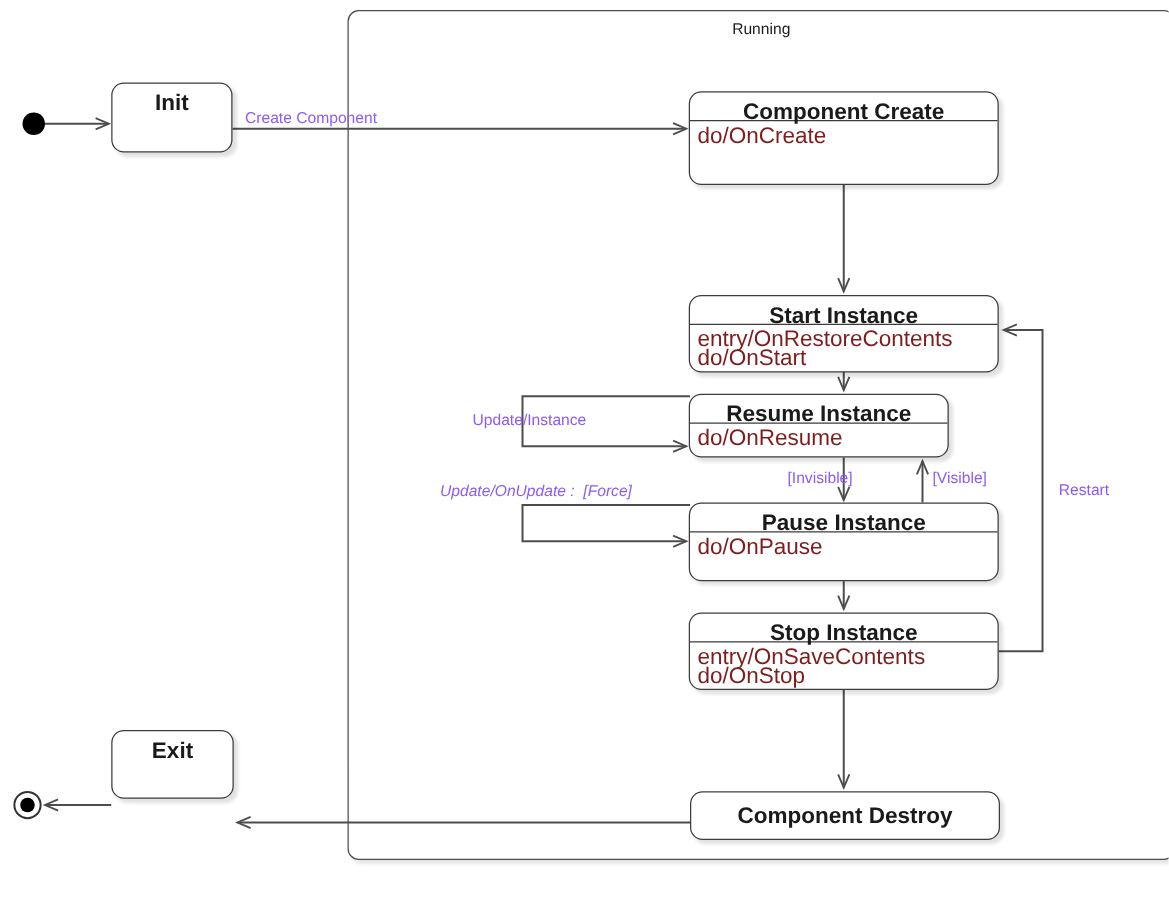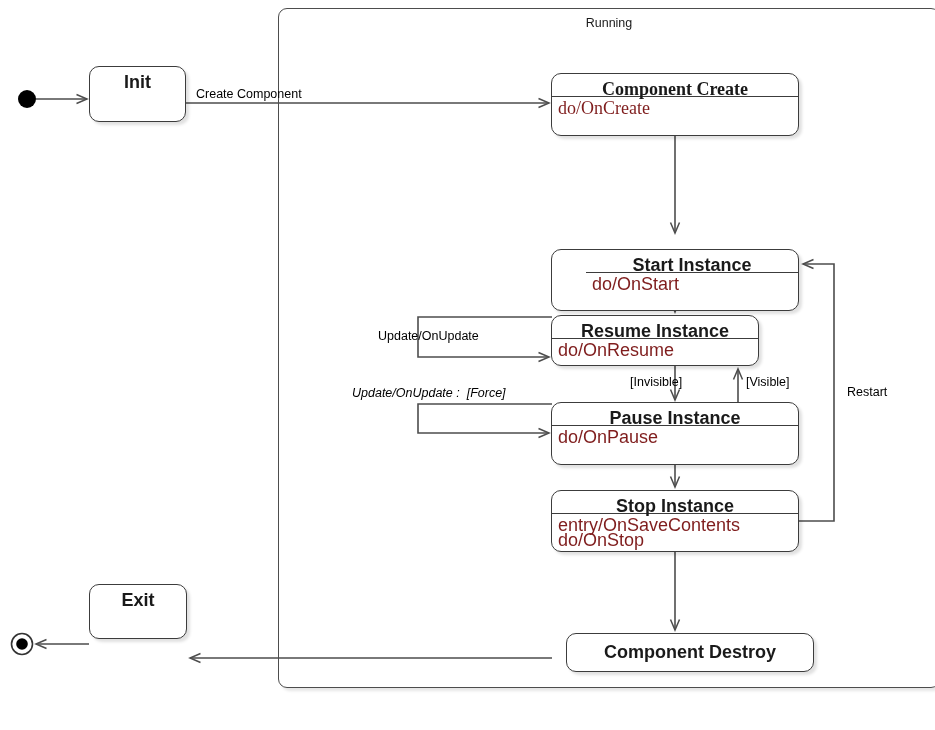--- a/index.html
+++ b/index.html
@@ -24,25 +24,25 @@
   .state {
     position:absolute; background:#ffffff;
     border:1.8px solid #3c3c3c; border-radius:10px;
     box-shadow:3px 3px 3px rgba(0,0,0,0.12);
     font-size:18px; color:#1a1a1a;
   }
   .state-title { font-weight:bold; text-align:center; padding-top:5px; height:23px; }
   .compound .state-title { border-bottom:1.6px solid #3c3c3c; }
   .state-body { padding:4px 6px 0 6px; line-height:15px; color:#7f1d1d; }
   .simple .state-title { border-bottom:none; }
-  .centered { display:flex; align-items:center; justify-content:center; font-weight:bold;margin-left:14px; }
+  .centered { display:flex; align-items:center; justify-content:center; font-weight:bold; }
 
   
   .edge-label {
-    position:absolute; font-size:12.5px; color:#000000; white-space:pre;
+    position:absolute; font-size:12.5px; color:#8b5cf6; white-space:pre;
   }
 
   .svg-layer { position:absolute; left:0; top:0; width:935px; height:730px; }
   .edge { stroke:#4d4d4d; stroke-width:1.6; fill:none; }
 </style>
 </head>
 <body>
 
 <div class="canvas">
 
@@ -80,30 +80,31 @@
   </div>
 
   <div class="state simple" style="left:89px; top:66px; width:97px; height:56px;">
     <div class="state-title">Init</div>
   </div>
 
   <div class="state simple" style="left:89px; top:584px; width:98px; height:55px;">
     <div class="state-title">Exit</div>
   </div>
 
-  <div class="state compound" style="left:551px; top:73px; width:248px; height:63px;font-family:Liberation Serif, serif;">
+  <div class="state compound" style="left:551px; top:73px; width:248px; height:75px;">
     <div class="state-title">Component Create</div>
     <div class="state-body">
       <div>do/OnCreate</div>
     </div>
   </div>
 
-  <div class="state compound" style="left:551px; top:249px; width:248px; height:62px;padding-left:34px;">
+  <div class="state compound" style="left:551px; top:236px; width:248px; height:62px;">
     <div class="state-title">Start Instance</div>
     <div class="state-body">
+      <div>entry/OnRestoreContents</div>
       <div>do/OnStart</div>
     </div>
   </div>
 
   <div class="state compound" style="left:551px; top:315px; width:208px; height:51px;">
     <div class="state-title">Resume Instance</div>
     <div class="state-body">
       <div>do/OnResume</div>
     </div>
   </div>
@@ -121,19 +122,19 @@
     <div class="state-body">
       <div>do/OnPause</div>
     </div>
   </div>
 
   <div class="state simple centered" style="left:552px; top:633px; width:248px; height:39px;">
     <span>Component Destroy</span>
   </div>
 
   <div class="edge-label" style="left:196px; top:87px;">Create Component</div>
-  <div class="edge-label" style="left:378px; top:329px;">Update/OnUpdate</div>
+  <div class="edge-label" style="left:378px; top:329px;">Update/Instance</div>
   <div class="edge-label" style="left:612px; top:375px;padding-left:18px;">[Invisible]</div>
   <div class="edge-label" style="left:746px; top:375px;text-align:right;">[Visible]</div>
   <div class="edge-label" style="left:352px; top:386px;font-style:italic;">Update/OnUpdate :  [Force]</div>
   <div class="edge-label" style="left:847px; top:385px;">Restart</div>
 
 </div>
 
 </body></html>

